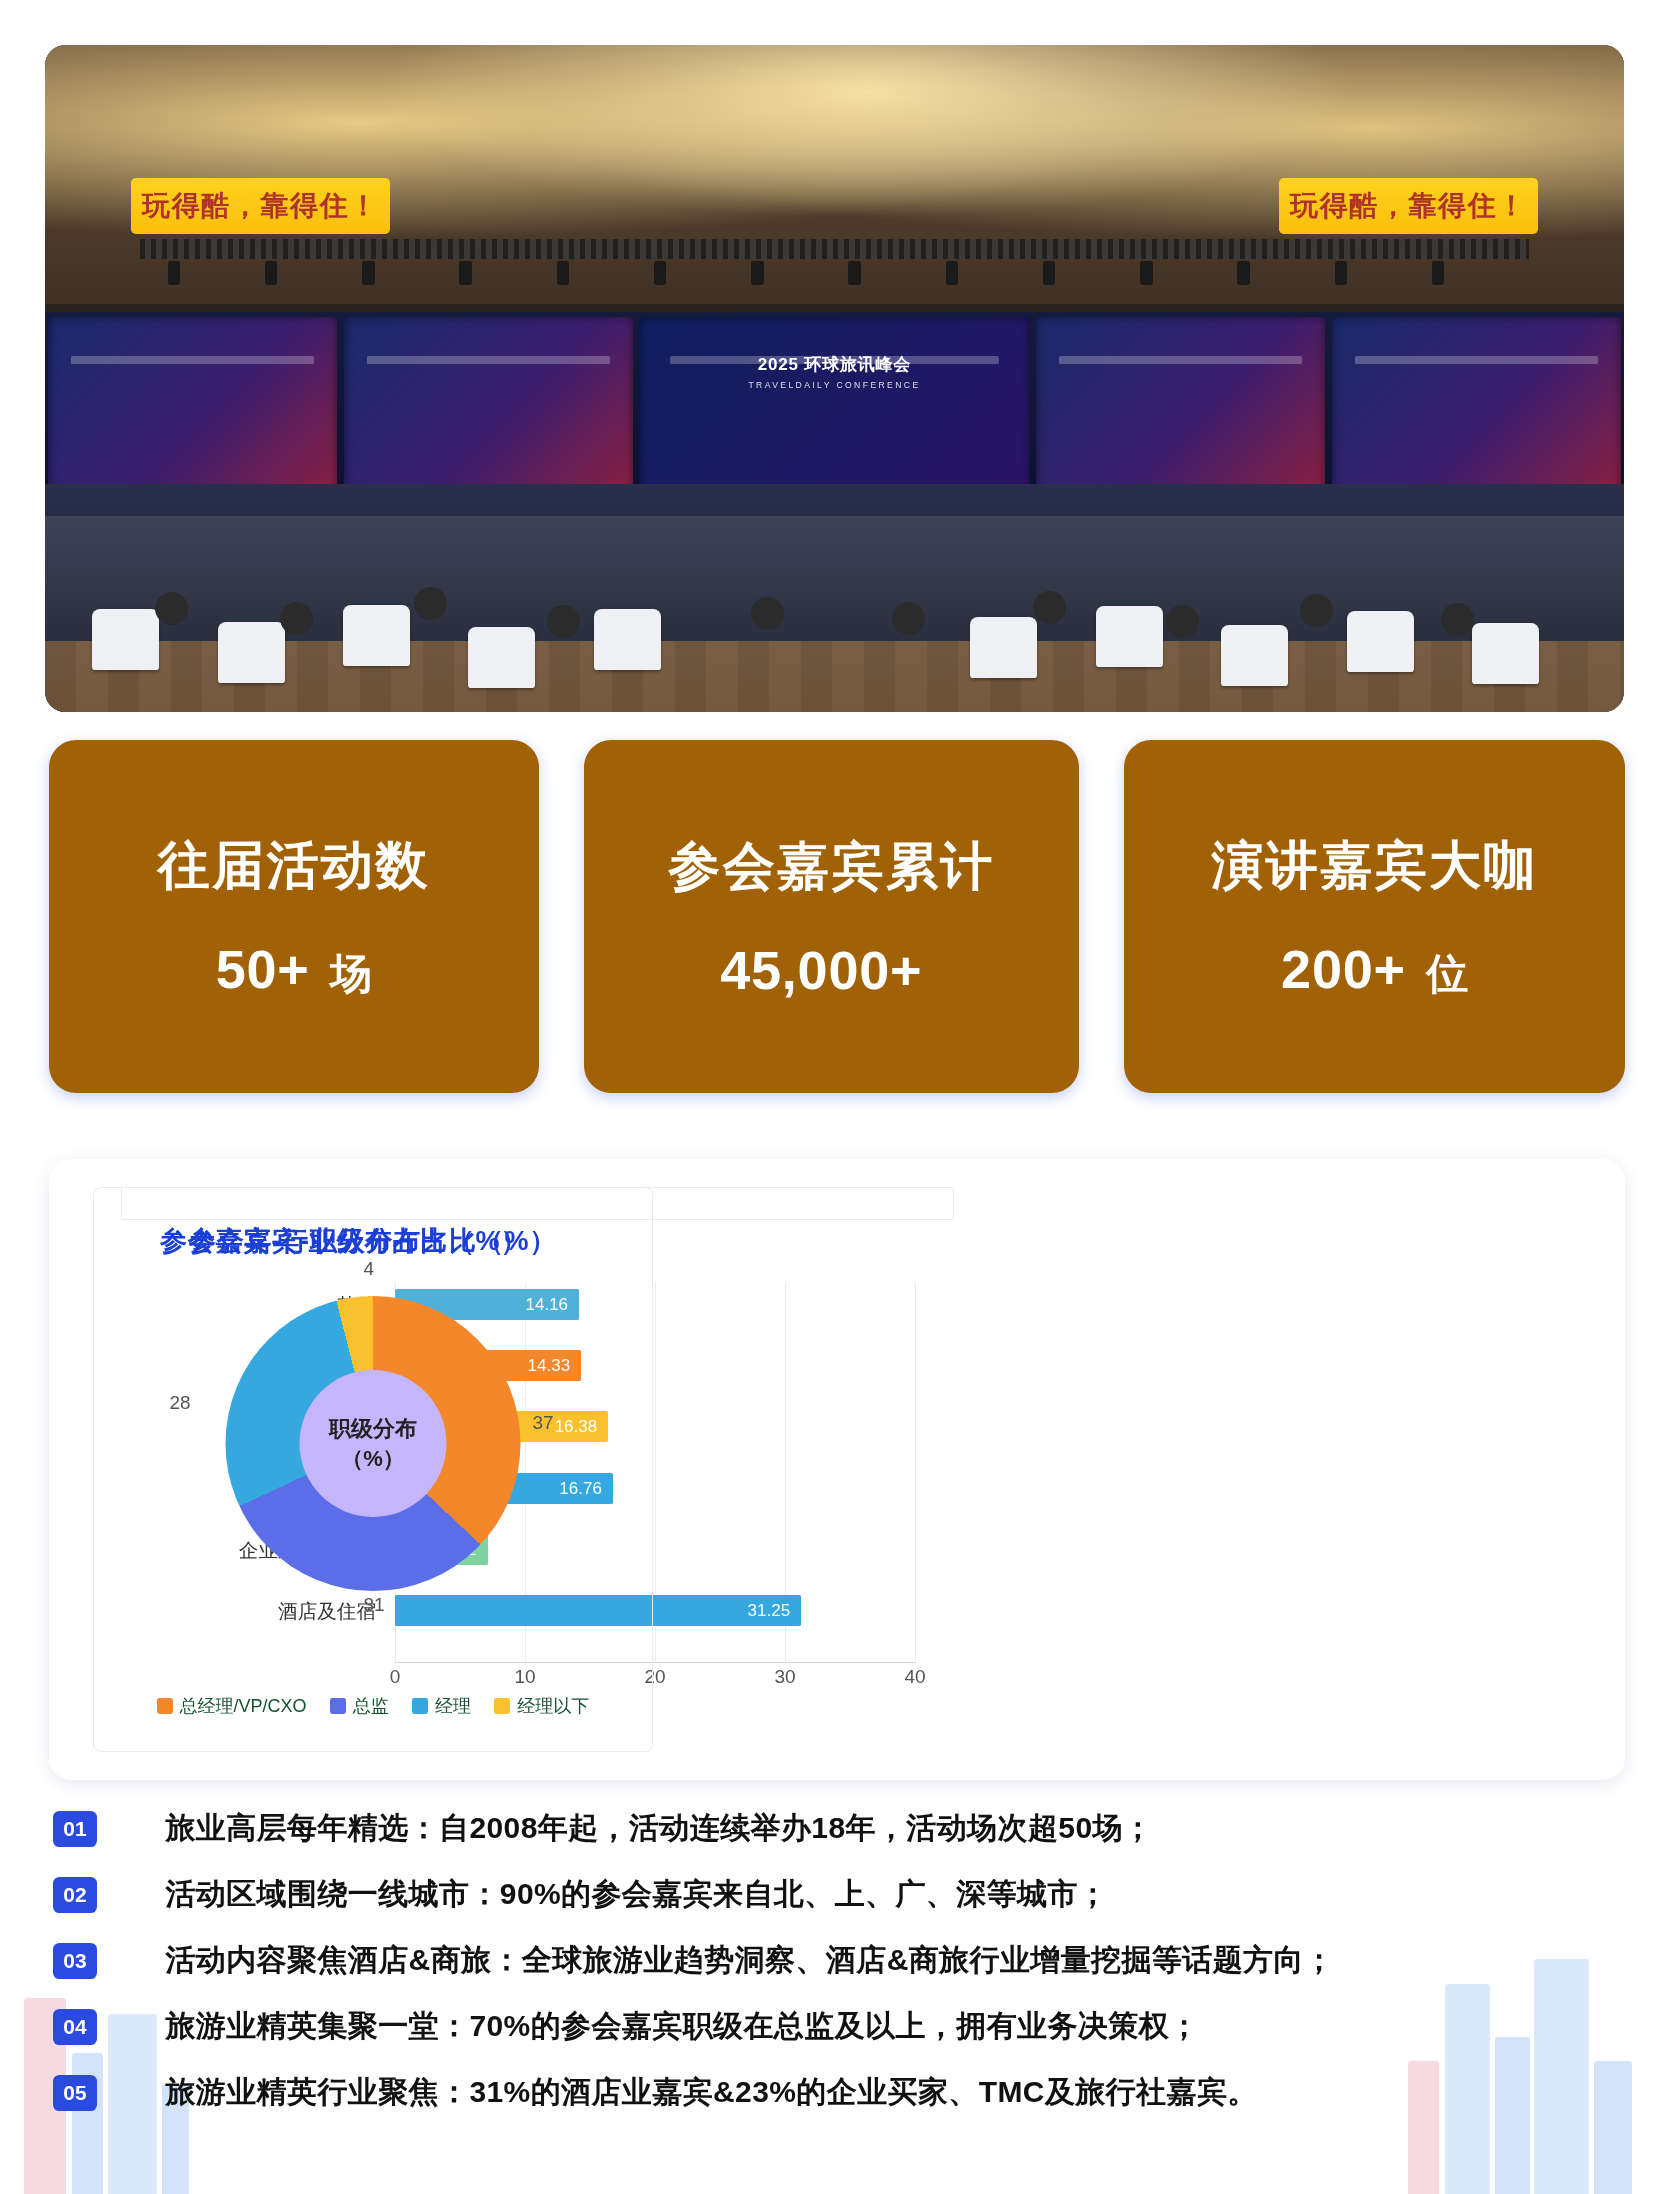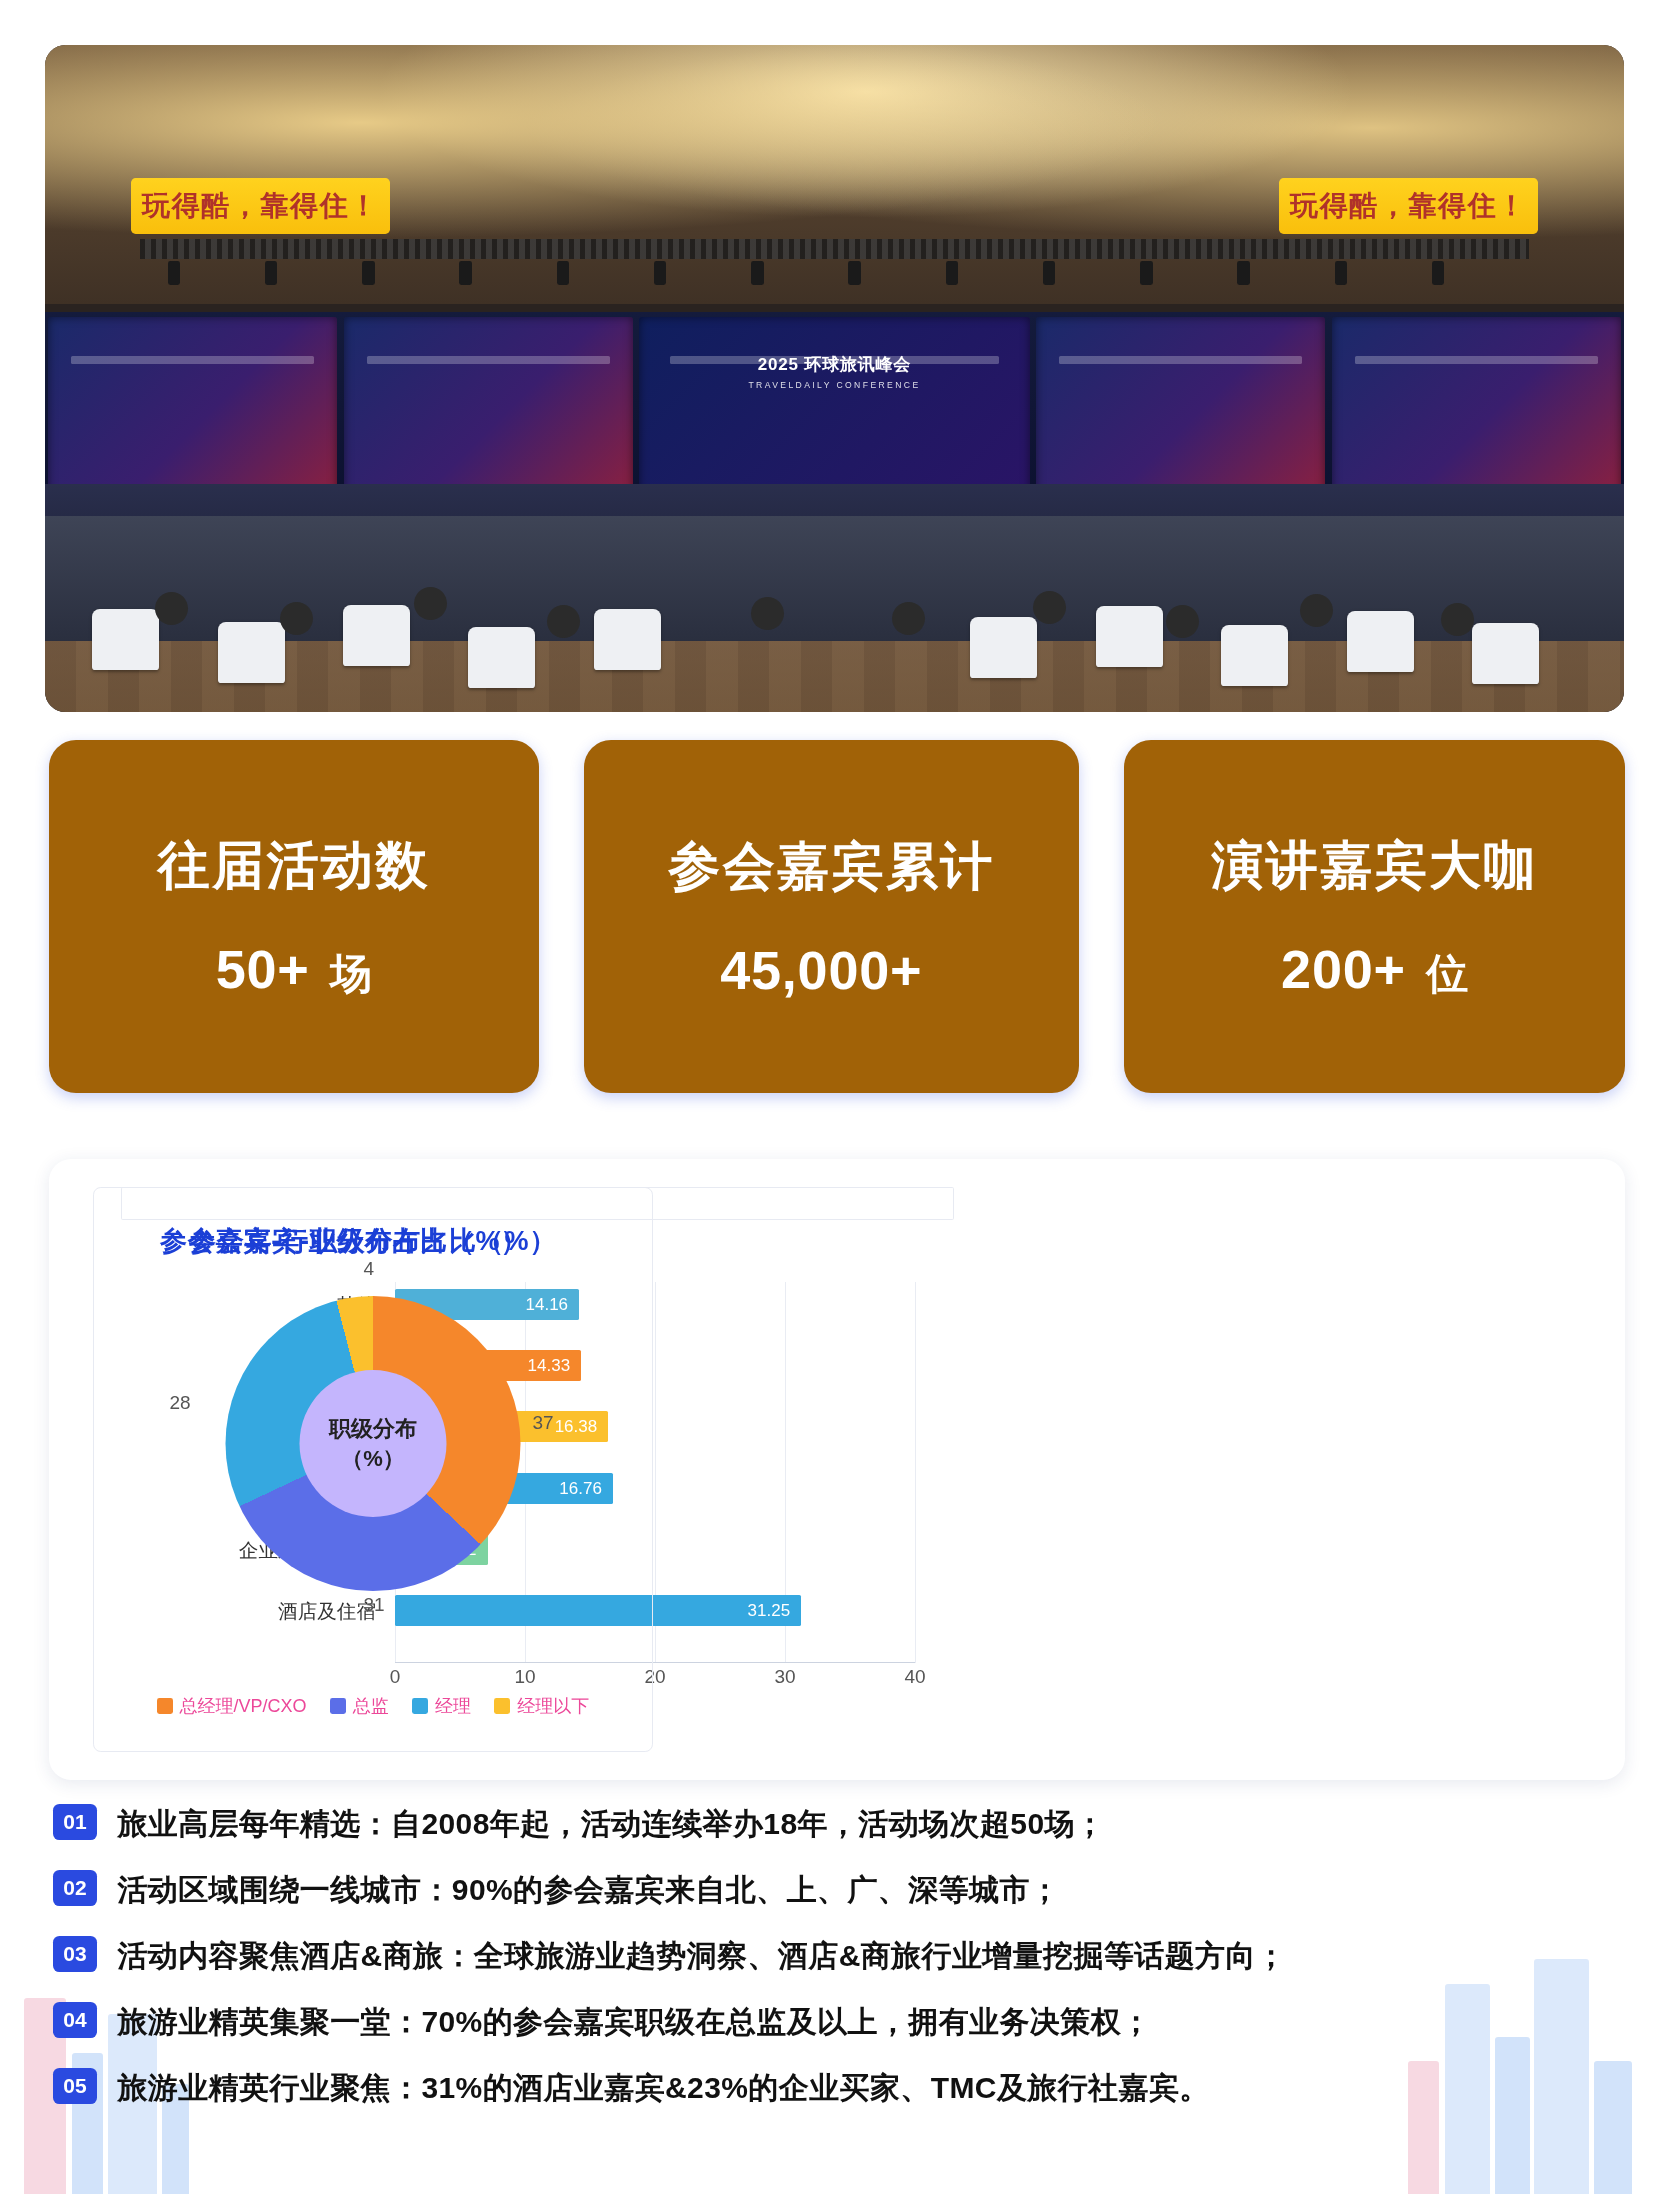--- a/index.html
+++ b/index.html
@@ -211,29 +211,29 @@
     text-align: center;
   }
   .donut-hole span { font-size: 22px; color: #222; font-weight: bold; }
   .donut-val {
     position: absolute; font-size: 19px; color: #555;
   }
   .legend {
     position: absolute; left: 0; right: 0; bottom: 33px;
     display: flex; justify-content: center; gap: 23.5px;
   }
-  .legend-item { display: flex; align-items: center; font-size: 18px; color: #ec4899; }
+  .legend-item { display: flex; align-items: center; font-size: 18px; color: #14532d; }
   .legend-sw { width: 15.7px; height: 15.7px; border-radius: 2.4px; margin-right: 7px; }
 
   
   .bullets {
     position: absolute; left: 53px; top: 1804px; width: 1568px;
   }
   .bullet-row {
-    display: flex; margin-bottom: 17px; height: 49px;
+    display: flex; align-items: center; margin-bottom: 17px; height: 49px; gap: 48px;
   }
   .bullet-num {
     width: 44px; height: 36px; background: #2a4ae0; color: #fff;
     border-radius: 6.3px; font-size: 21px; font-weight: bold;
     display: flex; align-items: center; justify-content: center;
     margin-right: 20.4px; flex: none;
   }
   .bullet-text {
     font-size: 30px; color: #111; font-weight: bold; letter-spacing: 0.4px;
   }

